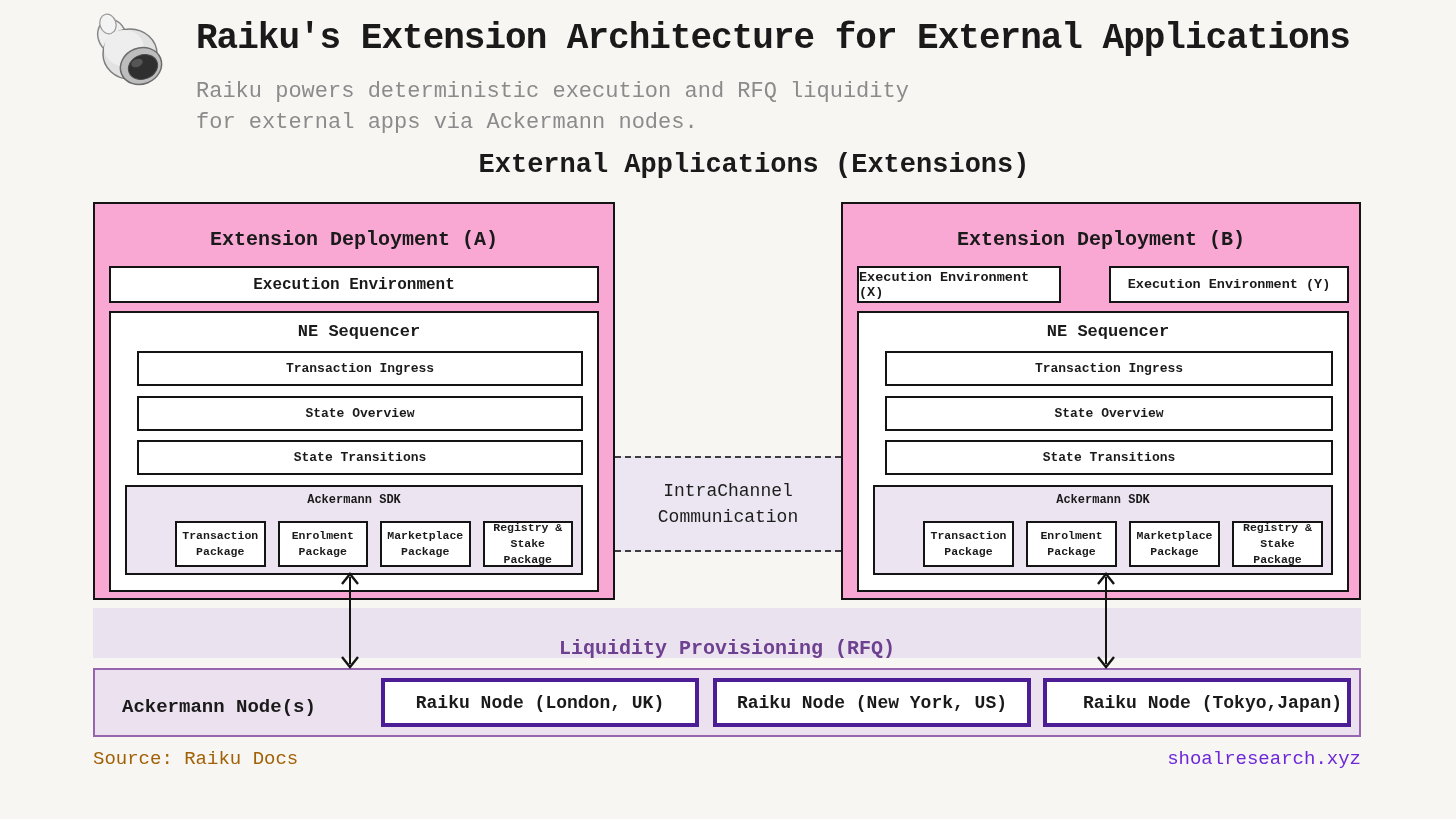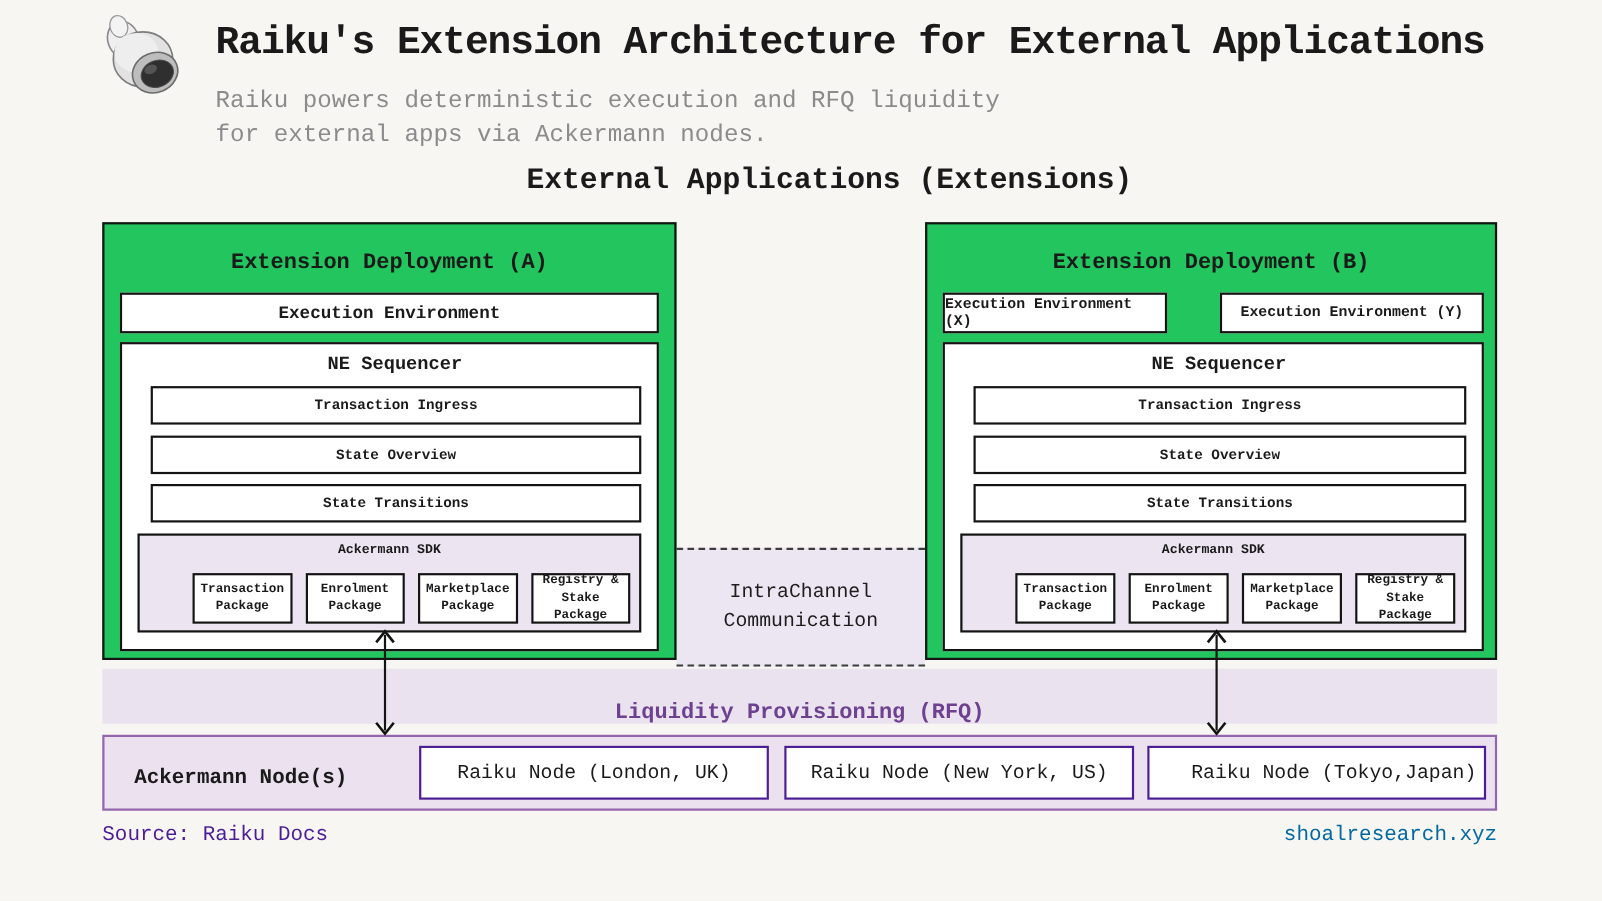--- a/index.html
+++ b/index.html
@@ -23,21 +23,21 @@
     left:196px; top:76px; font-size:22px; line-height:31px;
     color:#8b8b8b; white-space:pre-line;
   }
   .section-heading {
     left:0; top:150px; width:1456px; text-align:center;
     font-size:27px; font-weight:bold;margin-left:26px;
   }
 
   
   .deployment {
-    top:202px; height:398px; background:#22c55e;
+    top:202px; height:398px; background:#f9a8d4;
     border:2px solid #141414; z-index:2;
   }
   .deployment.a { left:93px;  width:522px; }
   .deployment.b { left:841px; width:520px; }
   .deployment-title {
     width:100%; text-align:center; margin-top:24px;
     font-size:20px; font-weight:bold;
   }
   .ee-box {
     position:absolute; top:62px; height:37px; background:#fff;
@@ -73,21 +73,21 @@
   }
   .pkg {
     flex:1; background:#fff; border:2px solid #141414;
     display:flex; align-items:center; justify-content:center;
     text-align:center; font-size:11.5px; font-weight:bold; line-height:1.4;
     padding:0 4px;
   }
 
   
   .intrachannel {
-    left:615px; top:498px; width:226px; height:108px;
+    left:615px; top:456px; width:226px; height:96px;
     background:#ece6f2; border-top:2px dashed #3c3c3c;
     border-bottom:2px dashed #3c3c3c; z-index:1;
     display:flex; flex-direction:column; align-items:center;
     justify-content:center; font-size:18px; font-weight:500;
     line-height:26px; color:#1d1d1d;
   }
 
   
   .liquidity-band {
     left:93px; top:608px; width:1268px; height:50px;
@@ -100,35 +100,35 @@
   .node-row {
     left:93px; top:668px; width:1268px; height:69px;
     background:#ebe1ef; border:2px solid #9565ae;
   }
   .node-row-label {
     position:absolute; left:27px; top:0; height:74px;
     display:flex; align-items:center; font-size:19px; font-weight:bold;
   }
   .node-box {
     position:absolute; top:8px; height:49px; background:#fff;
-    border:2px solid #4c1d95; display:flex; align-items:center;
-    justify-content:center; font-size:18px; font-weight:normal;
+    border:4px solid #4c1d95; display:flex; align-items:center;
+    justify-content:center; font-size:18px; font-weight:bold;
   }
   .node-box.n0 { left:286px; width:318px; }
   .node-box.n1 { left:618px; width:318px; }
   .node-box.n2 { left:948px; width:308px;padding-left:31px; }
 
   
   .v-arrow { top:571px; width:24px; height:99px; z-index:3; }
   .v-arrow.a { left:338px; }
   .v-arrow.b { left:1094px; }
 
   
-  .footer-source { left:93px; top:748px; font-size:19px; color:#4c1d95; }
-  .footer-site  { right:95px; top:748px; font-size:19px; color:#0369a1; }
+  .footer-source { left:93px; top:748px; font-size:19px; color:#a16207; }
+  .footer-site  { right:95px; top:748px; font-size:19px; color:#6d28d9; }
 </style>
 </head>
 <body>
 
 <div class="abs logo">
   <svg width="92" height="92" viewBox="0 0 92 92">
     <ellipse cx="26" cy="30" rx="14" ry="17" fill="#efefef" stroke="#8a8a8a" stroke-width="1.5" transform="rotate(-18 26 30)"></ellipse>
     <ellipse cx="22" cy="18" rx="8" ry="10" fill="#f3f3f3" stroke="#9a9a9a" stroke-width="1.2" transform="rotate(-18 22 18)"></ellipse>
     <ellipse cx="44" cy="48" rx="27" ry="25" fill="#e2e2e2" stroke="#7d7d7d" stroke-width="1.5"></ellipse>
     <ellipse cx="38" cy="42" rx="20" ry="18" fill="#eeeeee" stroke="none"></ellipse>

